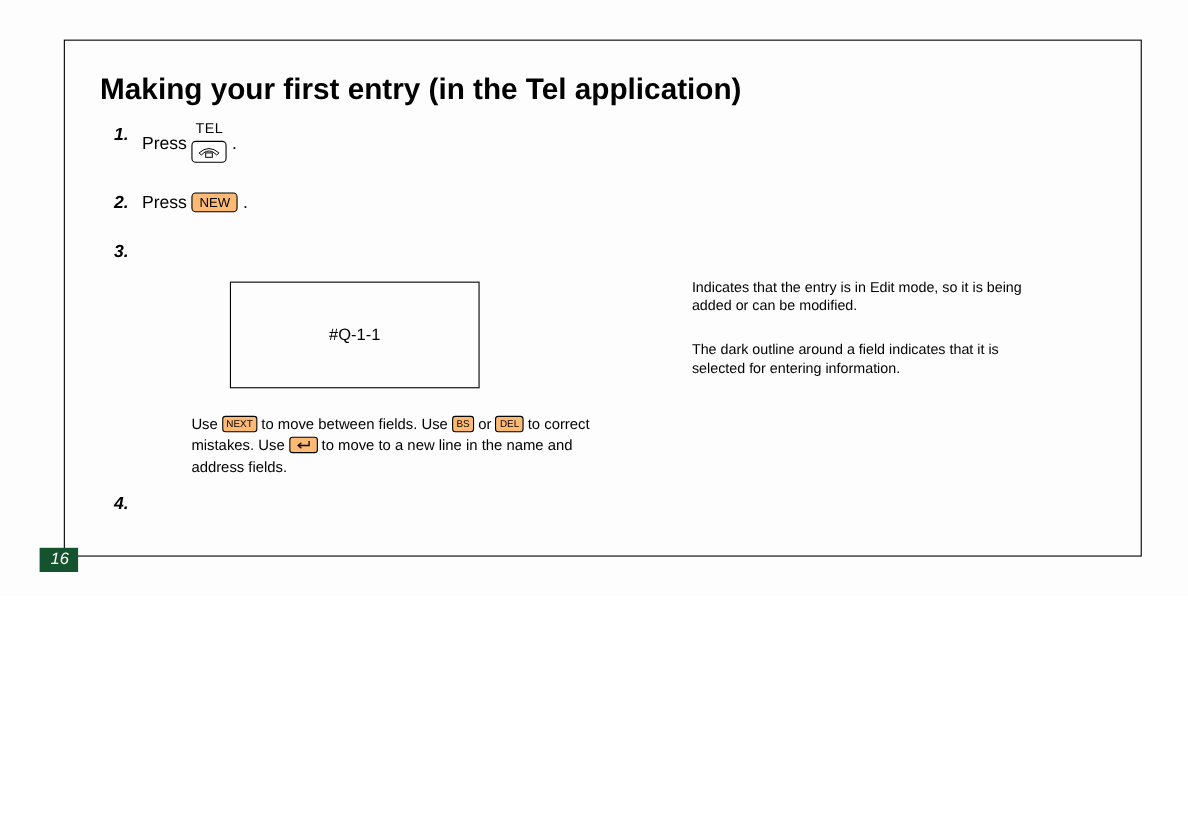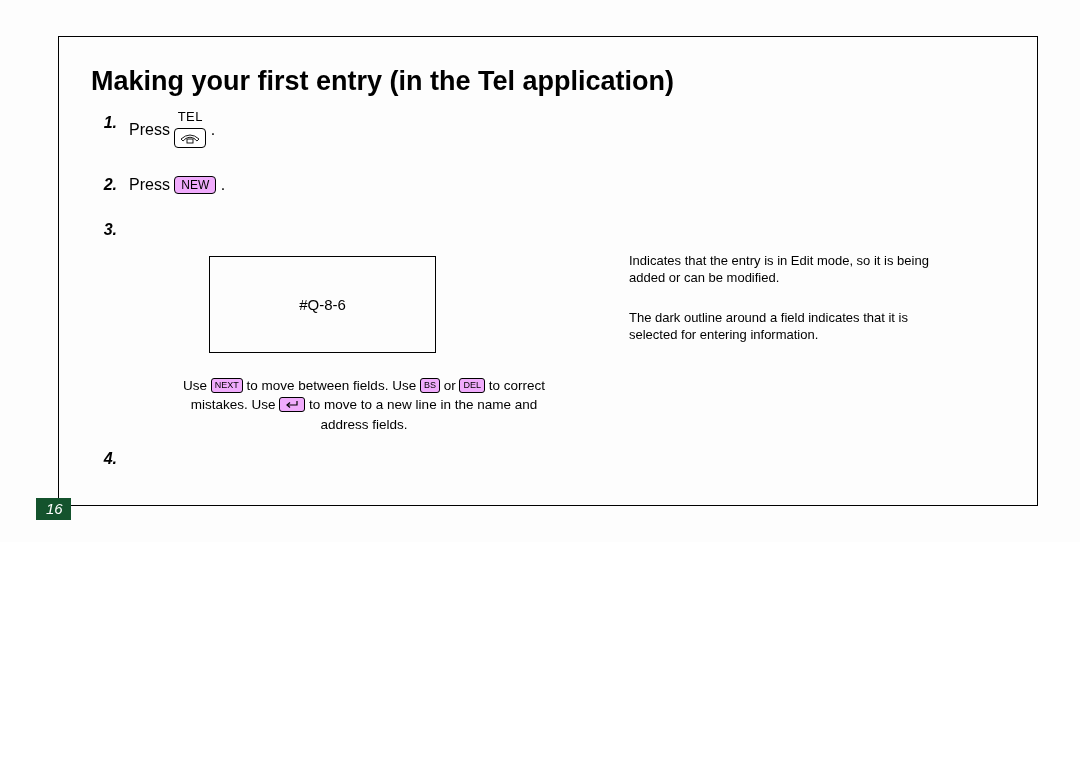--- a/index.html
+++ b/index.html
@@ -89,39 +89,38 @@
   .right-notes p {
     margin: 0 0 22px 0;
   }
   .small-note {
     position: absolute;
     left: 85px;
     top: 120px;
     width: 380px;
     font-size: 13.5px;
     line-height: 1.45;
-    text-align: center;
   }
 
   
   .key {
     display: inline-flex;
     align-items: center;
     justify-content: center;
     height: 18px;
     min-width: 18px;
     padding: 0 4px;
     border: 1.2px solid #000;
     border-radius: 4px;
     font-size: 12px;
     line-height: 1;
     vertical-align: middle;
     position: relative;
     top: -1px;
-    background: #f0abfc;
+    background: #fdba74;
     box-sizing: border-box;
   }
   .key.small {
     height: 15px;
     font-size: 9px;
     padding: 0 3px;
     border-radius: 3px;
   }
   .key.wide {
     padding: 0 6px;
@@ -205,21 +204,21 @@
 
         <li class="step-gap"></li>
 
         <li>
           <span class="num">3.</span>
         </li>
       </ol>
 
       <div class="after-step3">
         <div class="screen-box">
-          <span>#Q-8-6</span>
+          <span>#Q-1-1</span>
         </div>
 
         <div class="right-notes">
           <p>Indicates that the entry is in Edit mode, so it is being added or can be modified.</p>
           <p>The dark outline around a field indicates that it is selected for entering information.</p>
         </div>
 
         <div class="small-note">
           <span>Use </span>
           <span class="key small">NEXT</span>

